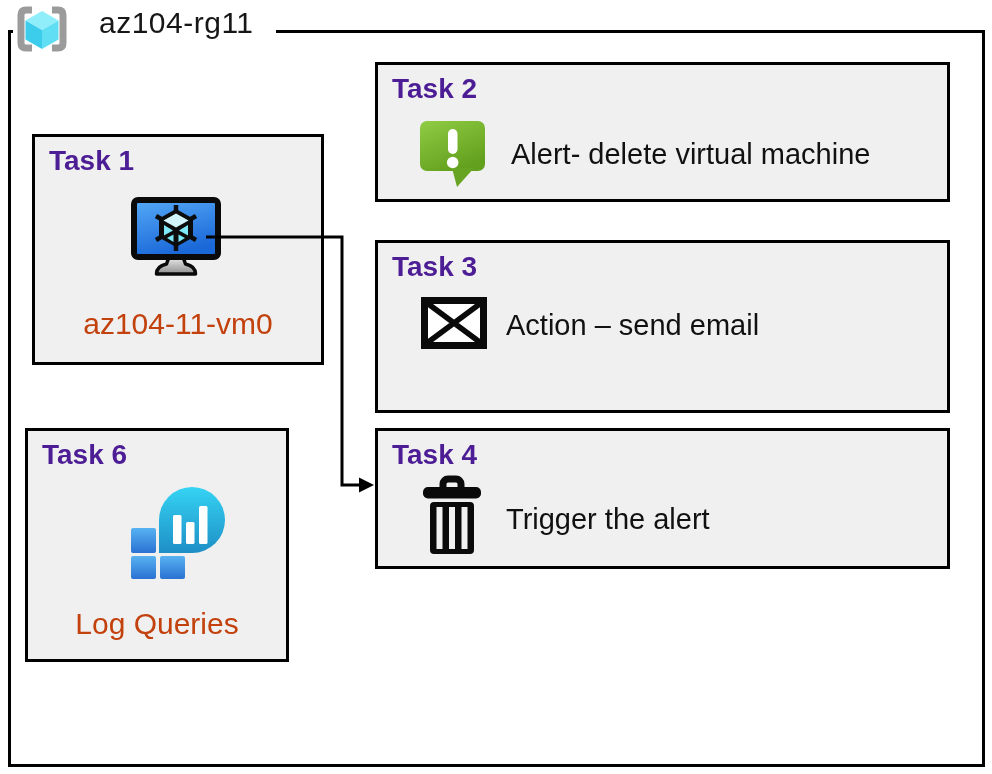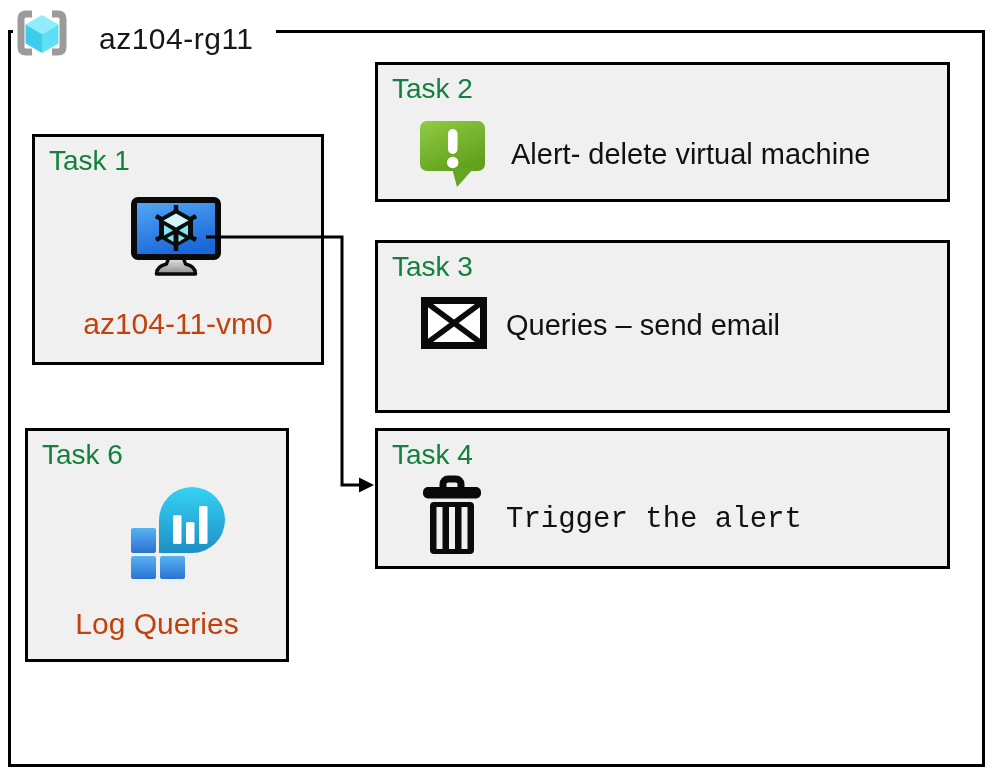--- a/index.html
+++ b/index.html
@@ -5,50 +5,50 @@
   html,body{margin:0;padding:0;background:#ffffff;}
   .canvas{
     position:relative;width:992px;height:774px;background:#ffffff;overflow:hidden;
     font-family:"Liberation Sans", sans-serif;
   }
   .outer-box{
     position:absolute;left:8px;top:30px;width:977px;height:737px;
     border:3px solid #000;box-sizing:border-box;background:transparent;
   }
   .rg-header{
-    position:absolute;left:13px;top:6px;height:50px;display:flex;align-items:flex-end;
+    position:absolute;left:13px;top:6px;height:50px;display:flex;align-items:flex-start;
     background:#ffffff;padding:0 22px 0 2px;gap:30px;z-index:4;
   }
   .rg-label{font-size:30px;color:#161616;white-space:nowrap;letter-spacing:0.5px;}
   .task-box{
     position:absolute;background:#f0f0f0;border:3px solid #000;box-sizing:border-box;z-index:2;
   }
   .t1{left:25px;top:134px;width:292px;height:231px;margin-left:7px;}
   .t6{left:25px;top:428px;width:264px;height:234px;}
   .t2{left:375px;top:62px;width:575px;height:140px;}
   .t3{left:375px;top:240px;width:575px;height:173px;}
   .t4{left:375px;top:428px;width:575px;height:141px;}
   .t5{left:375px;top:593px;width:575px;height:143px;}
   .task-title{
-    position:absolute;left:14px;top:8px;font-size:28px;font-weight:normal;color:#15803d;
+    position:absolute;left:14px;top:8px;font-size:28px;font-weight:bold;color:#4c1d95;
     white-space:nowrap;
   }
   .icon-wrap{position:absolute;line-height:0;}
   .t1 .icon-wrap{left:95px;top:59px;}
   .t6 .icon-wrap{left:103px;top:56px;}
   .t2 .icon-wrap{left:41px;top:51px;}
   .t3 .icon-wrap{left:43px;top:54px;}
   .t4 .icon-wrap{left:44px;top:44px;}
   .t5 .icon-wrap{left:36px;top:43px;}
   .row-label{
     position:absolute;font-size:29px;color:#111;white-space:nowrap;
   }
   .t2 .row-label{left:133px;top:73px;}
   .t3 .row-label{left:128px;top:66px;}
-  .t4 .row-label{left:128px;top:72px;font-family:Liberation Mono, monospace;}
+  .t4 .row-label{left:128px;top:72px;}
   .t5 .row-label{left:128px;top:72px;}
   .center-label{
     position:absolute;left:0;width:100%;text-align:center;font-size:30px;color:#c2410c;
   }
   .t1 .center-label{top:170px;}
   .t6 .center-label{top:176px;}
   .connector{position:absolute;left:0;top:0;z-index:3;pointer-events:none;}
 </style>
 </head>
 <body>
@@ -156,21 +156,21 @@
   </div>
 
   <div class="task-box t3">
     <div class="task-title">Task 3</div>
     <div class="icon-wrap">
       <svg width="66" height="52" viewBox="0 0 66 52">
         <rect x="3.5" y="3.5" width="59" height="45" fill="#ffffff" stroke="#0a0a0a" stroke-width="7"></rect>
         <path d="M6,6 L60,46 M60,6 L6,46" stroke="#0a0a0a" stroke-width="5.5" fill="none"></path>
       </svg>
     </div>
-    <div class="row-label">Queries – send email</div>
+    <div class="row-label">Action – send email</div>
   </div>
 
   <div class="task-box t4">
     <div class="task-title">Task 4</div>
     <div class="icon-wrap">
       <svg width="60" height="82" viewBox="0 0 60 82">
         <rect x="21" y="4" width="18" height="14" rx="5" fill="none" stroke="#0a0a0a" stroke-width="7"></rect>
         <rect x="1" y="12" width="58" height="11.5" rx="5" fill="#0a0a0a"></rect>
         <rect x="8" y="27" width="44" height="52" rx="4" fill="#0a0a0a"></rect>
         <rect x="14.5" y="32" width="6" height="42" fill="#f0f0f0"></rect>

